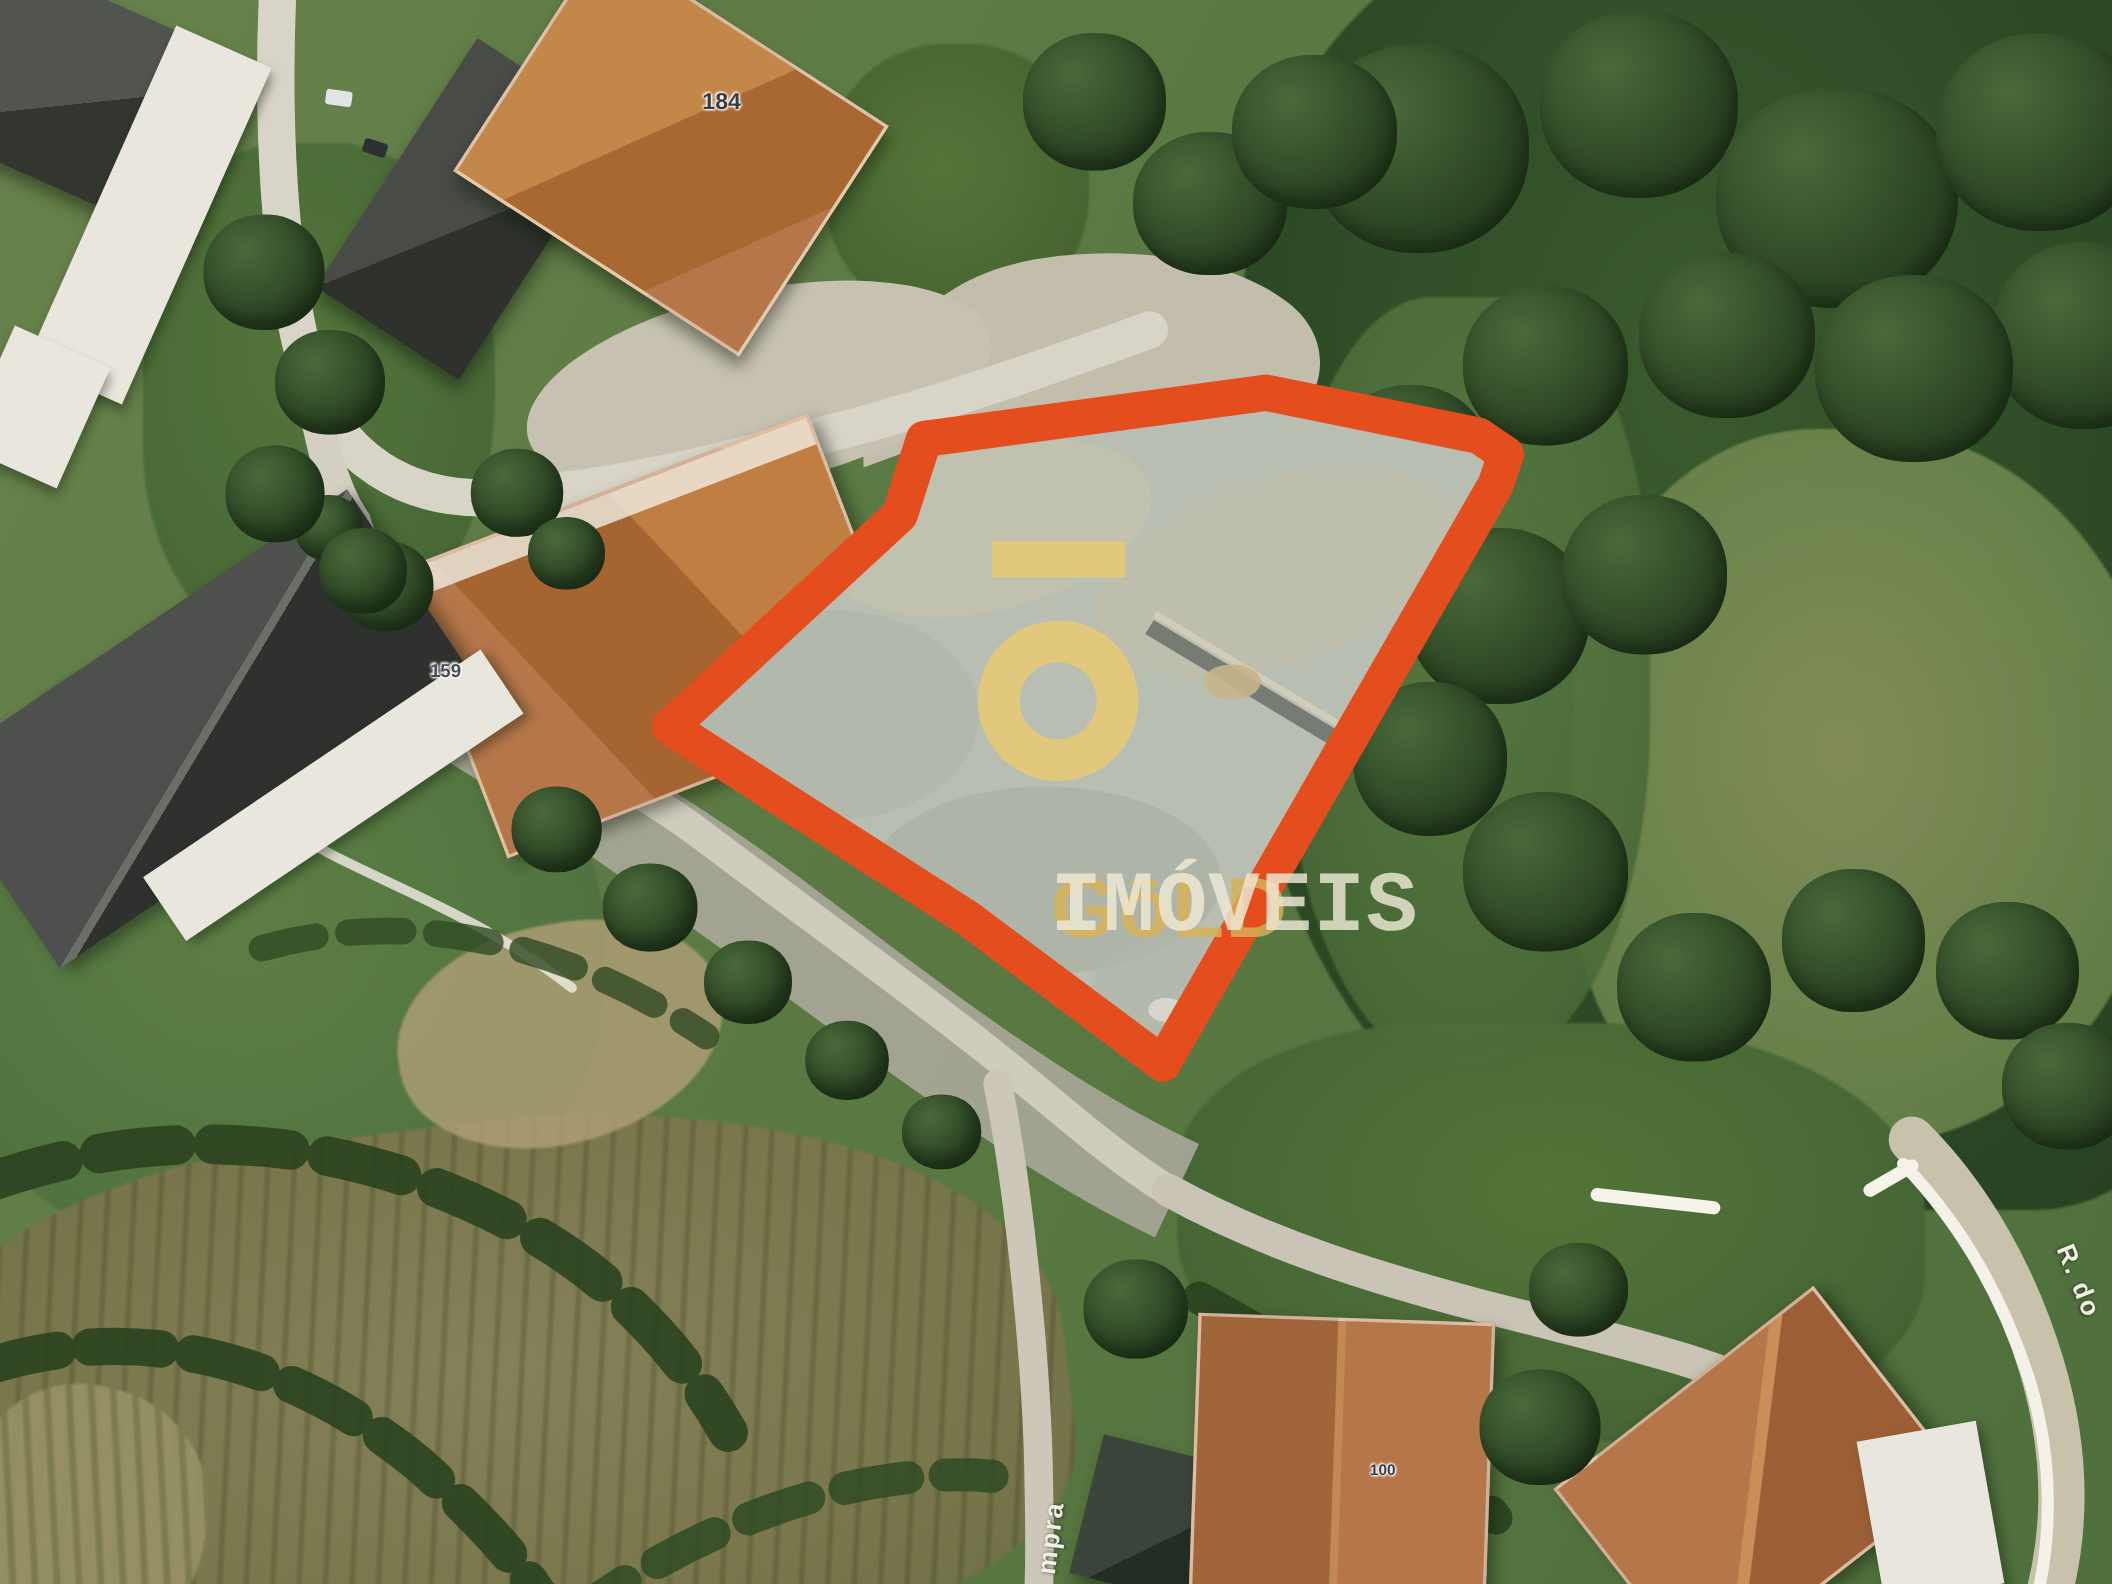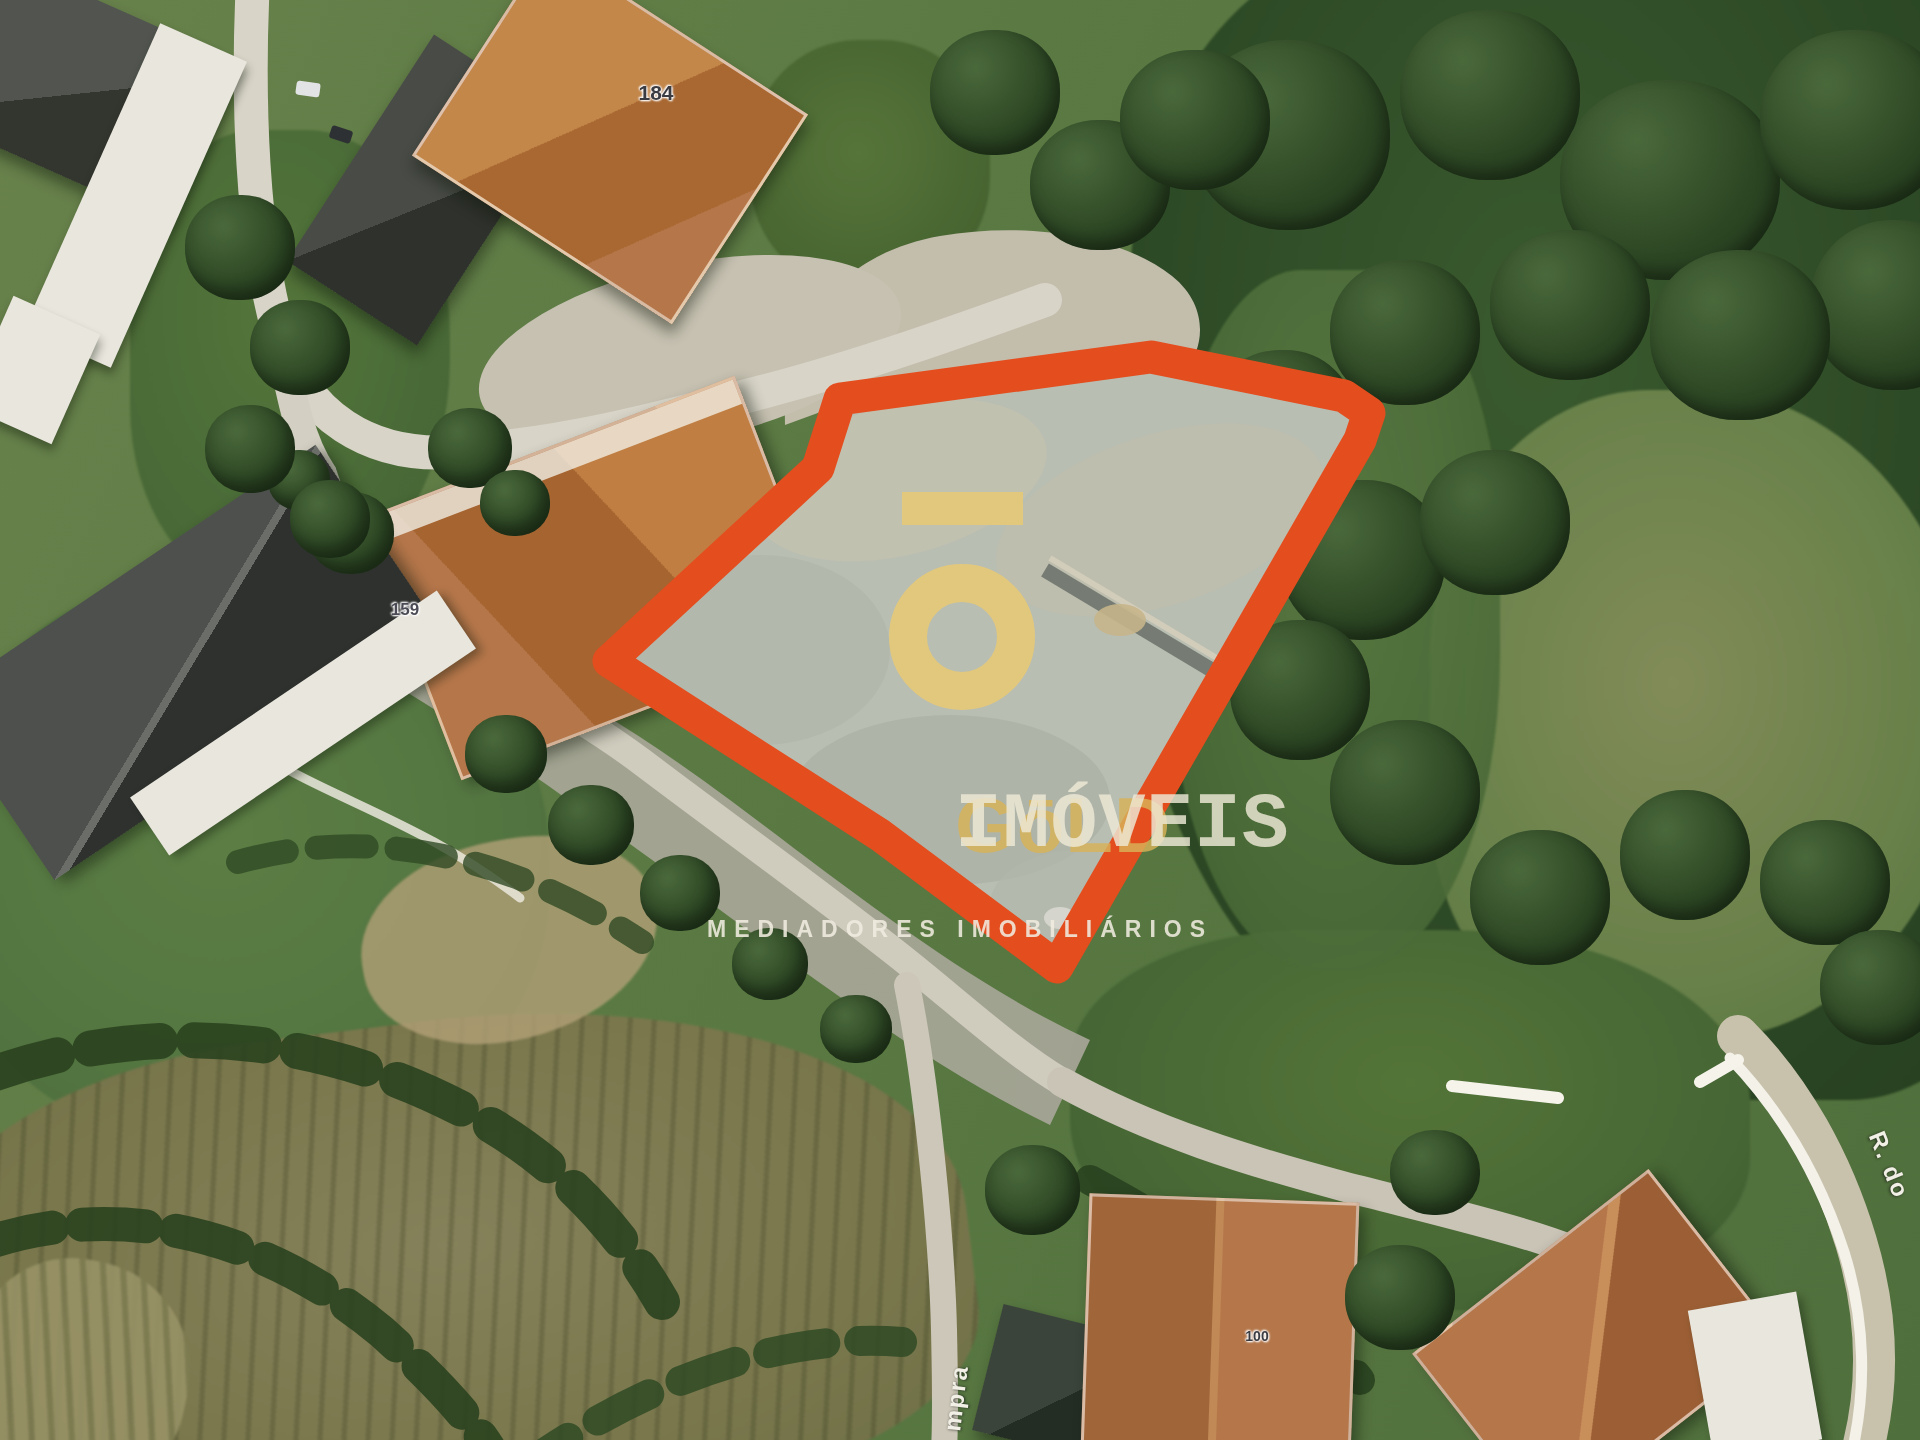--- a/index.html
+++ b/index.html
@@ -188,21 +188,20 @@
     </g>
     <polygon fill="none" stroke="#e44d1e" stroke-width="33" stroke-linejoin="round" points="840,399 1151,357 1344,396 1369,413 1360,440 1057,967 880,835 609,661 818,468"></polygon>
   </svg>
 
   <div class="logo-bar"></div>
   <div class="logo-ring"></div>
   <div class="brand">
     <span class="gold">GōLD</span>
       <span class="cream">IMÓVEIS</span>
   </div>
-  <div class="subtitle">MEDIADORES IMOBILIÁRIOS</div>
 
   <div class="maplabel dark-label" style="left:656px;top:93px;">184</div>
   <div class="maplabel dark-label" style="left:405px;top:610px;font-size:17px;color:#4b4b55;">159</div>
   <div class="maplabel dark-label" style="left:1257px;top:1336px;font-size:14px;">100</div>
   <div class="maplabel street-label" style="left:1889px;top:1165px;transform:translate(-50%,-50%) rotate(68deg);">R. do</div>
   <div class="maplabel street-label" style="left:956px;top:1398px;transform:translate(-50%,-50%) rotate(-83deg);">mpra</div>
 
 </div>
 
 </body></html>

